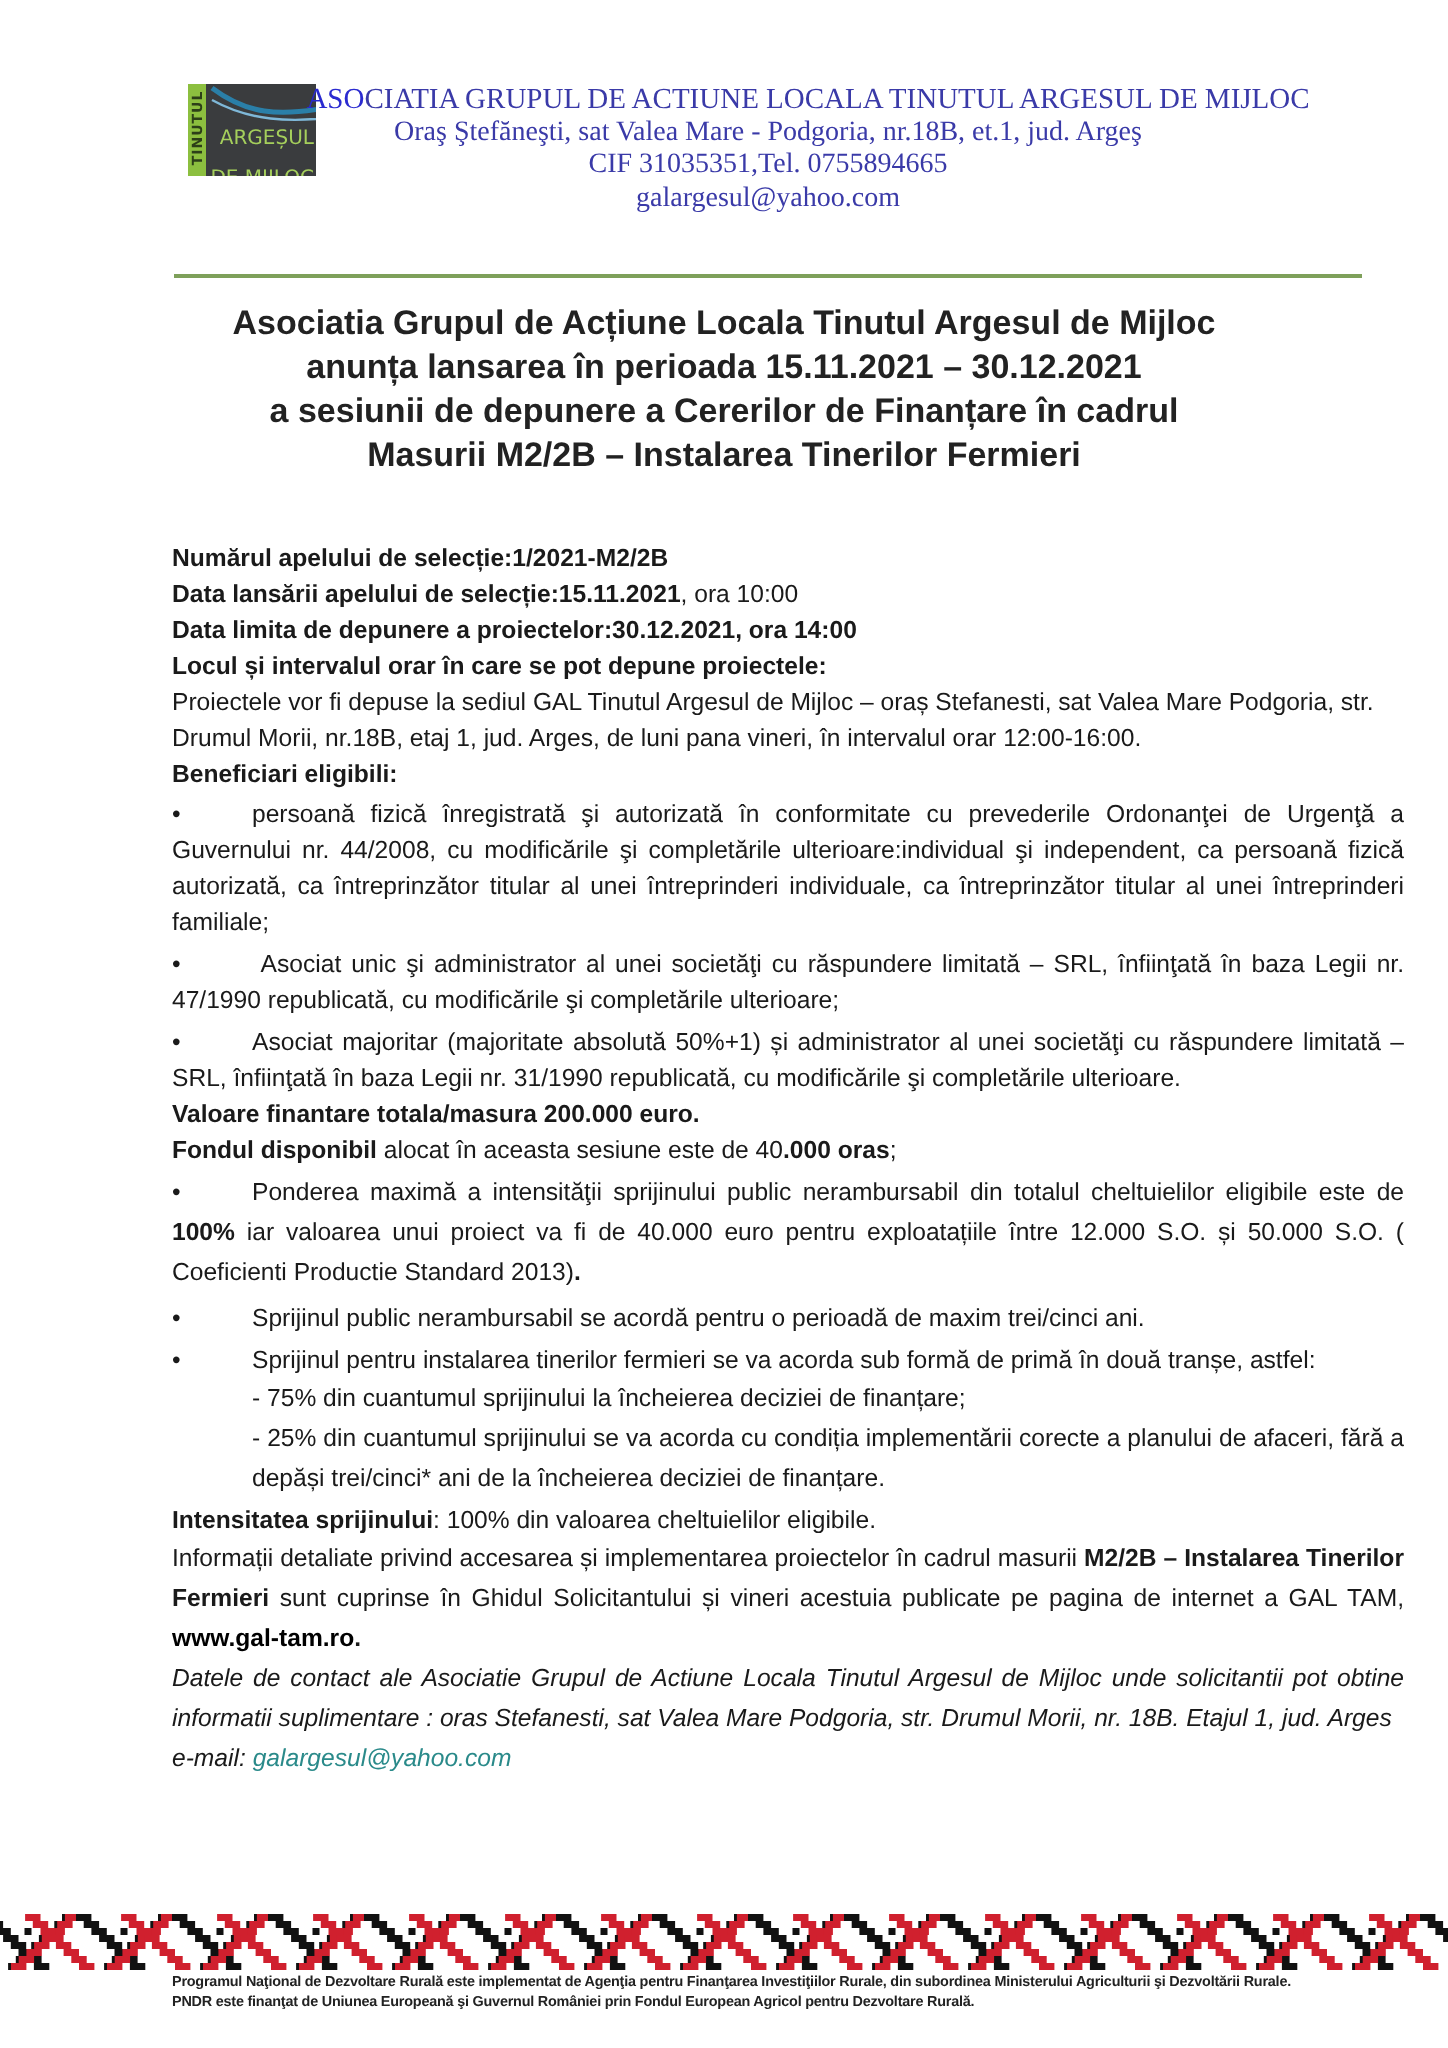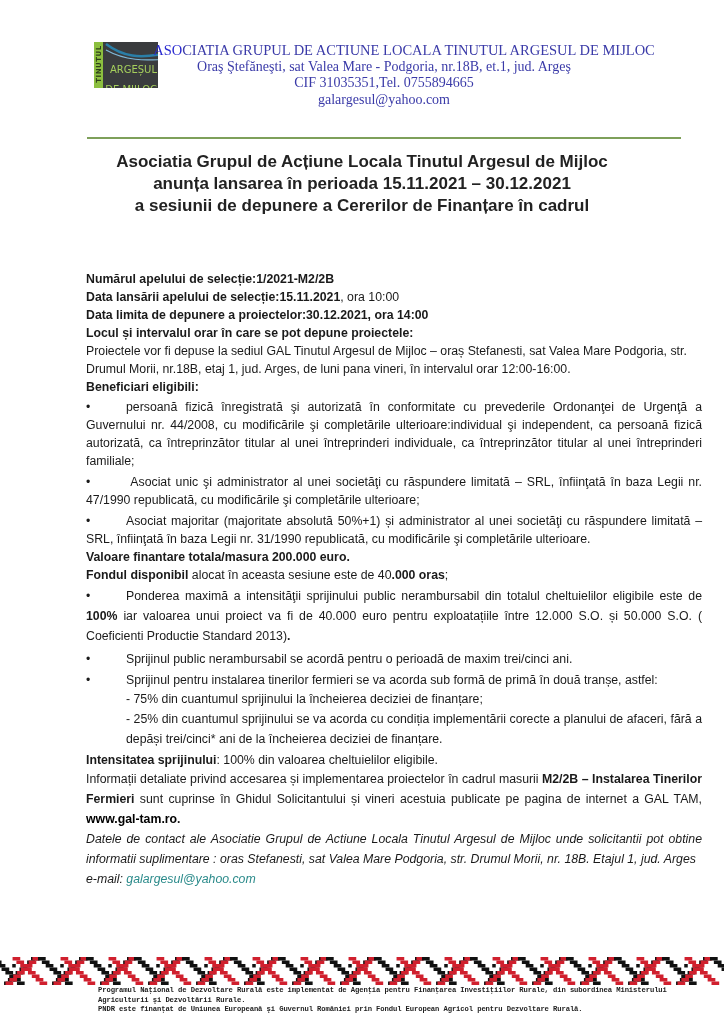--- a/index.html
+++ b/index.html
@@ -22,21 +22,21 @@
   .p { margin: 0; }
   .j { text-align: justify; }
   .bullet { position: relative; padding-left: 0; text-align: justify; margin: 2px 0 3px 0; }
   .bullet .dot { display: inline-block; width: 40px; }
   .indent { padding-left: 40px; }
   .link { color: #2a8a8a; }
   .ital { font-style: italic; }
   .boldlink { color: #000000; font-weight: bold; }
 
   .footer-band { position: absolute; left: 0; top: 957px; width: 724px; height: 28px; }
-  .footer-text { position: absolute; left: 98px; top: 986px; width: 620px; font-size: 7.2px; line-height: 9.5px; font-weight: bold; color: #222; font-family: Liberation Mono, monospace; letter-spacing: -0.1px; }
+  .footer-text { position: absolute; left: 86px; top: 986px; width: 620px; font-size: 7.2px; line-height: 9.5px; font-weight: bold; color: #222; font-family: Liberation Sans, sans-serif; letter-spacing: -0.1px; }
 </style>
 </head>
 <body>
 
 <div class="letterhead">
   <div class="logo">
     <div class="vbar"></div>
     <div class="vtext">TINUTUL</div>
     <svg class="wave" viewBox="0 0 70 24">
       <path d="M2 2 C 18 14, 34 18, 68 10" stroke="#2a7fa8" stroke-width="2.5" fill="none"></path>
@@ -51,20 +51,21 @@
     <div>CIF 31035351,Tel. 0755894665</div>
     <div>galargesul@yahoo.com</div>
   </div>
   <div class="lh-rule"></div>
 </div>
 
 <div class="title">
   <div>Asociatia Grupul de Acțiune Locala Tinutul Argesul de Mijloc</div>
   <div>anunța lansarea în perioada 15.11.2021 – 30.12.2021</div>
   <div>a sesiunii de depunere a Cererilor de Finanțare în cadrul</div>
+  <div>Masurii M2/2B – Instalarea Tinerilor Fermieri</div>
 </div>
 
 <div class="body">
   <p class="p"><b>Numărul apelului de selecție:1/2021-M2/2B</b></p>
   <p class="p"><b>Data lansării apelului de selecție:15.11.2021</b><span>, ora 10:00</span></p>
   <p class="p"><b>Data limita de depunere a proiectelor:30.12.2021, ora 14:00</b></p>
   <p class="p"><b>Locul și intervalul orar în care se pot depune proiectele:</b></p>
   <p class="p">Proiectele vor fi depuse la sediul GAL  Tinutul Argesul de Mijloc – oraș Stefanesti, sat Valea Mare Podgoria, str. Drumul Morii, nr.18B, etaj 1, jud. Arges, de luni pana vineri, în intervalul orar 12:00-16:00.</p>
   <p class="p"><b>Beneficiari eligibili:</b></p>
 

